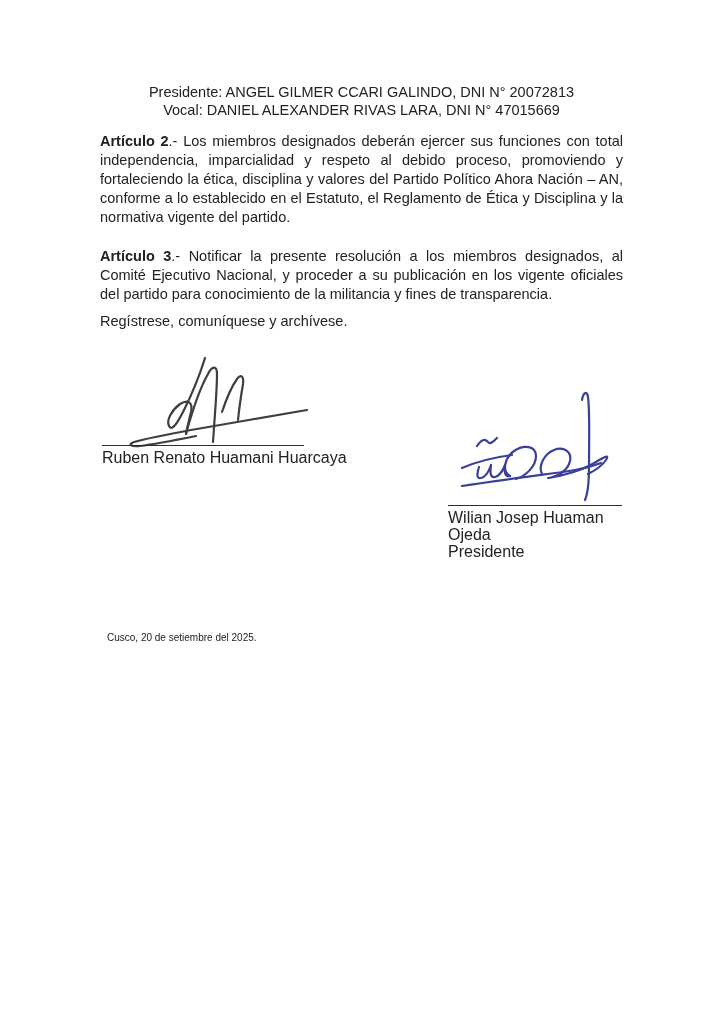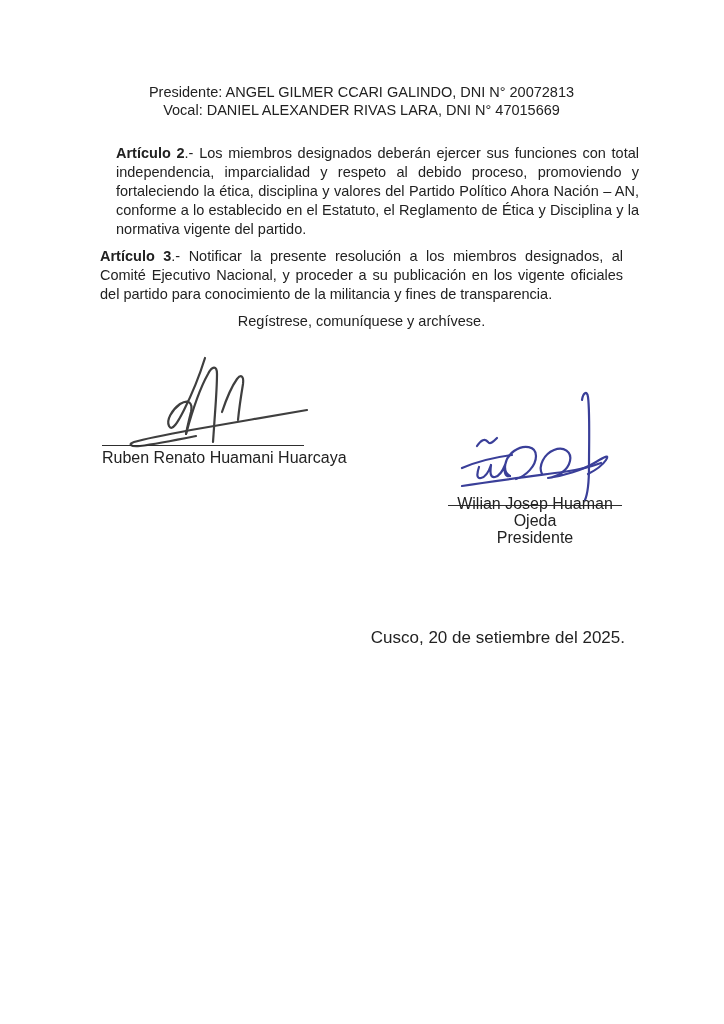--- a/index.html
+++ b/index.html
@@ -18,43 +18,43 @@
   .header-block {
     position: absolute; left: 100px; top: 84px; width: 523px;
     text-align: center; font-size: 14.5px; line-height: 17.5px;
   }
   .para {
     position: absolute; left: 100px; width: 523px; margin: 0;
     font-size: 14.5px; line-height: 19px;
     text-align: justify;
   }
   .para .lbl { font-weight: bold; }
-  #article-2 { top: 144px; margin-left: 16px; }
+  #article-2 { top: 132px; }
   #article-3 { top: 247px; }
   .closing-line {
     position: absolute; left: 100px; top: 312px; width: 523px;
-    text-align: center; font-size: 14.5px; line-height: 19px;
+    text-align: left; font-size: 14.5px; line-height: 19px;
   }
   .sig-svg { position: absolute; }
   #sig-ink-left  { left: 96px;  top: 350px; }
   #sig-ink-right { left: 448px; top: 388px; }
   .sig-line {
     position: absolute; height: 0;
     border-top: 1.5px solid #2e2e2e;
   }
   #sig-line-left  { left: 102px; top: 445px; width: 202px; }
   #sig-line-right { left: 448px; top: 505px; width: 174px; }
   .sig-text {
     position: absolute; font-size: 16px; line-height: 17px;
   }
   #sig-text-left  { left: 102px; top: 449px; width: 290px; text-align: left; }
-  #sig-text-right { left: 448px; top: 495px; width: 174px; text-align: center; }
+  #sig-text-right { left: 448px; top: 509px; width: 174px; text-align: left; }
   .dateline {
-    position: absolute; left: 100px; top: 628px; width: 525px;
-    text-align: right; font-size: 17px; line-height: 19px;
+    position: absolute; left: 107px; top: 628px; width: 525px;
+    text-align: left; font-size: 10px; line-height: 19px;
   }
 </style>
 </head>
 <body>
 
 <div class="page">
 
   <div class="header-block">
     <div>Presidente: ANGEL GILMER CCARI GALINDO, DNI N° 20072813</div>
     <div>Vocal: DANIEL ALEXANDER RIVAS LARA, DNI N° 47015669</div>

